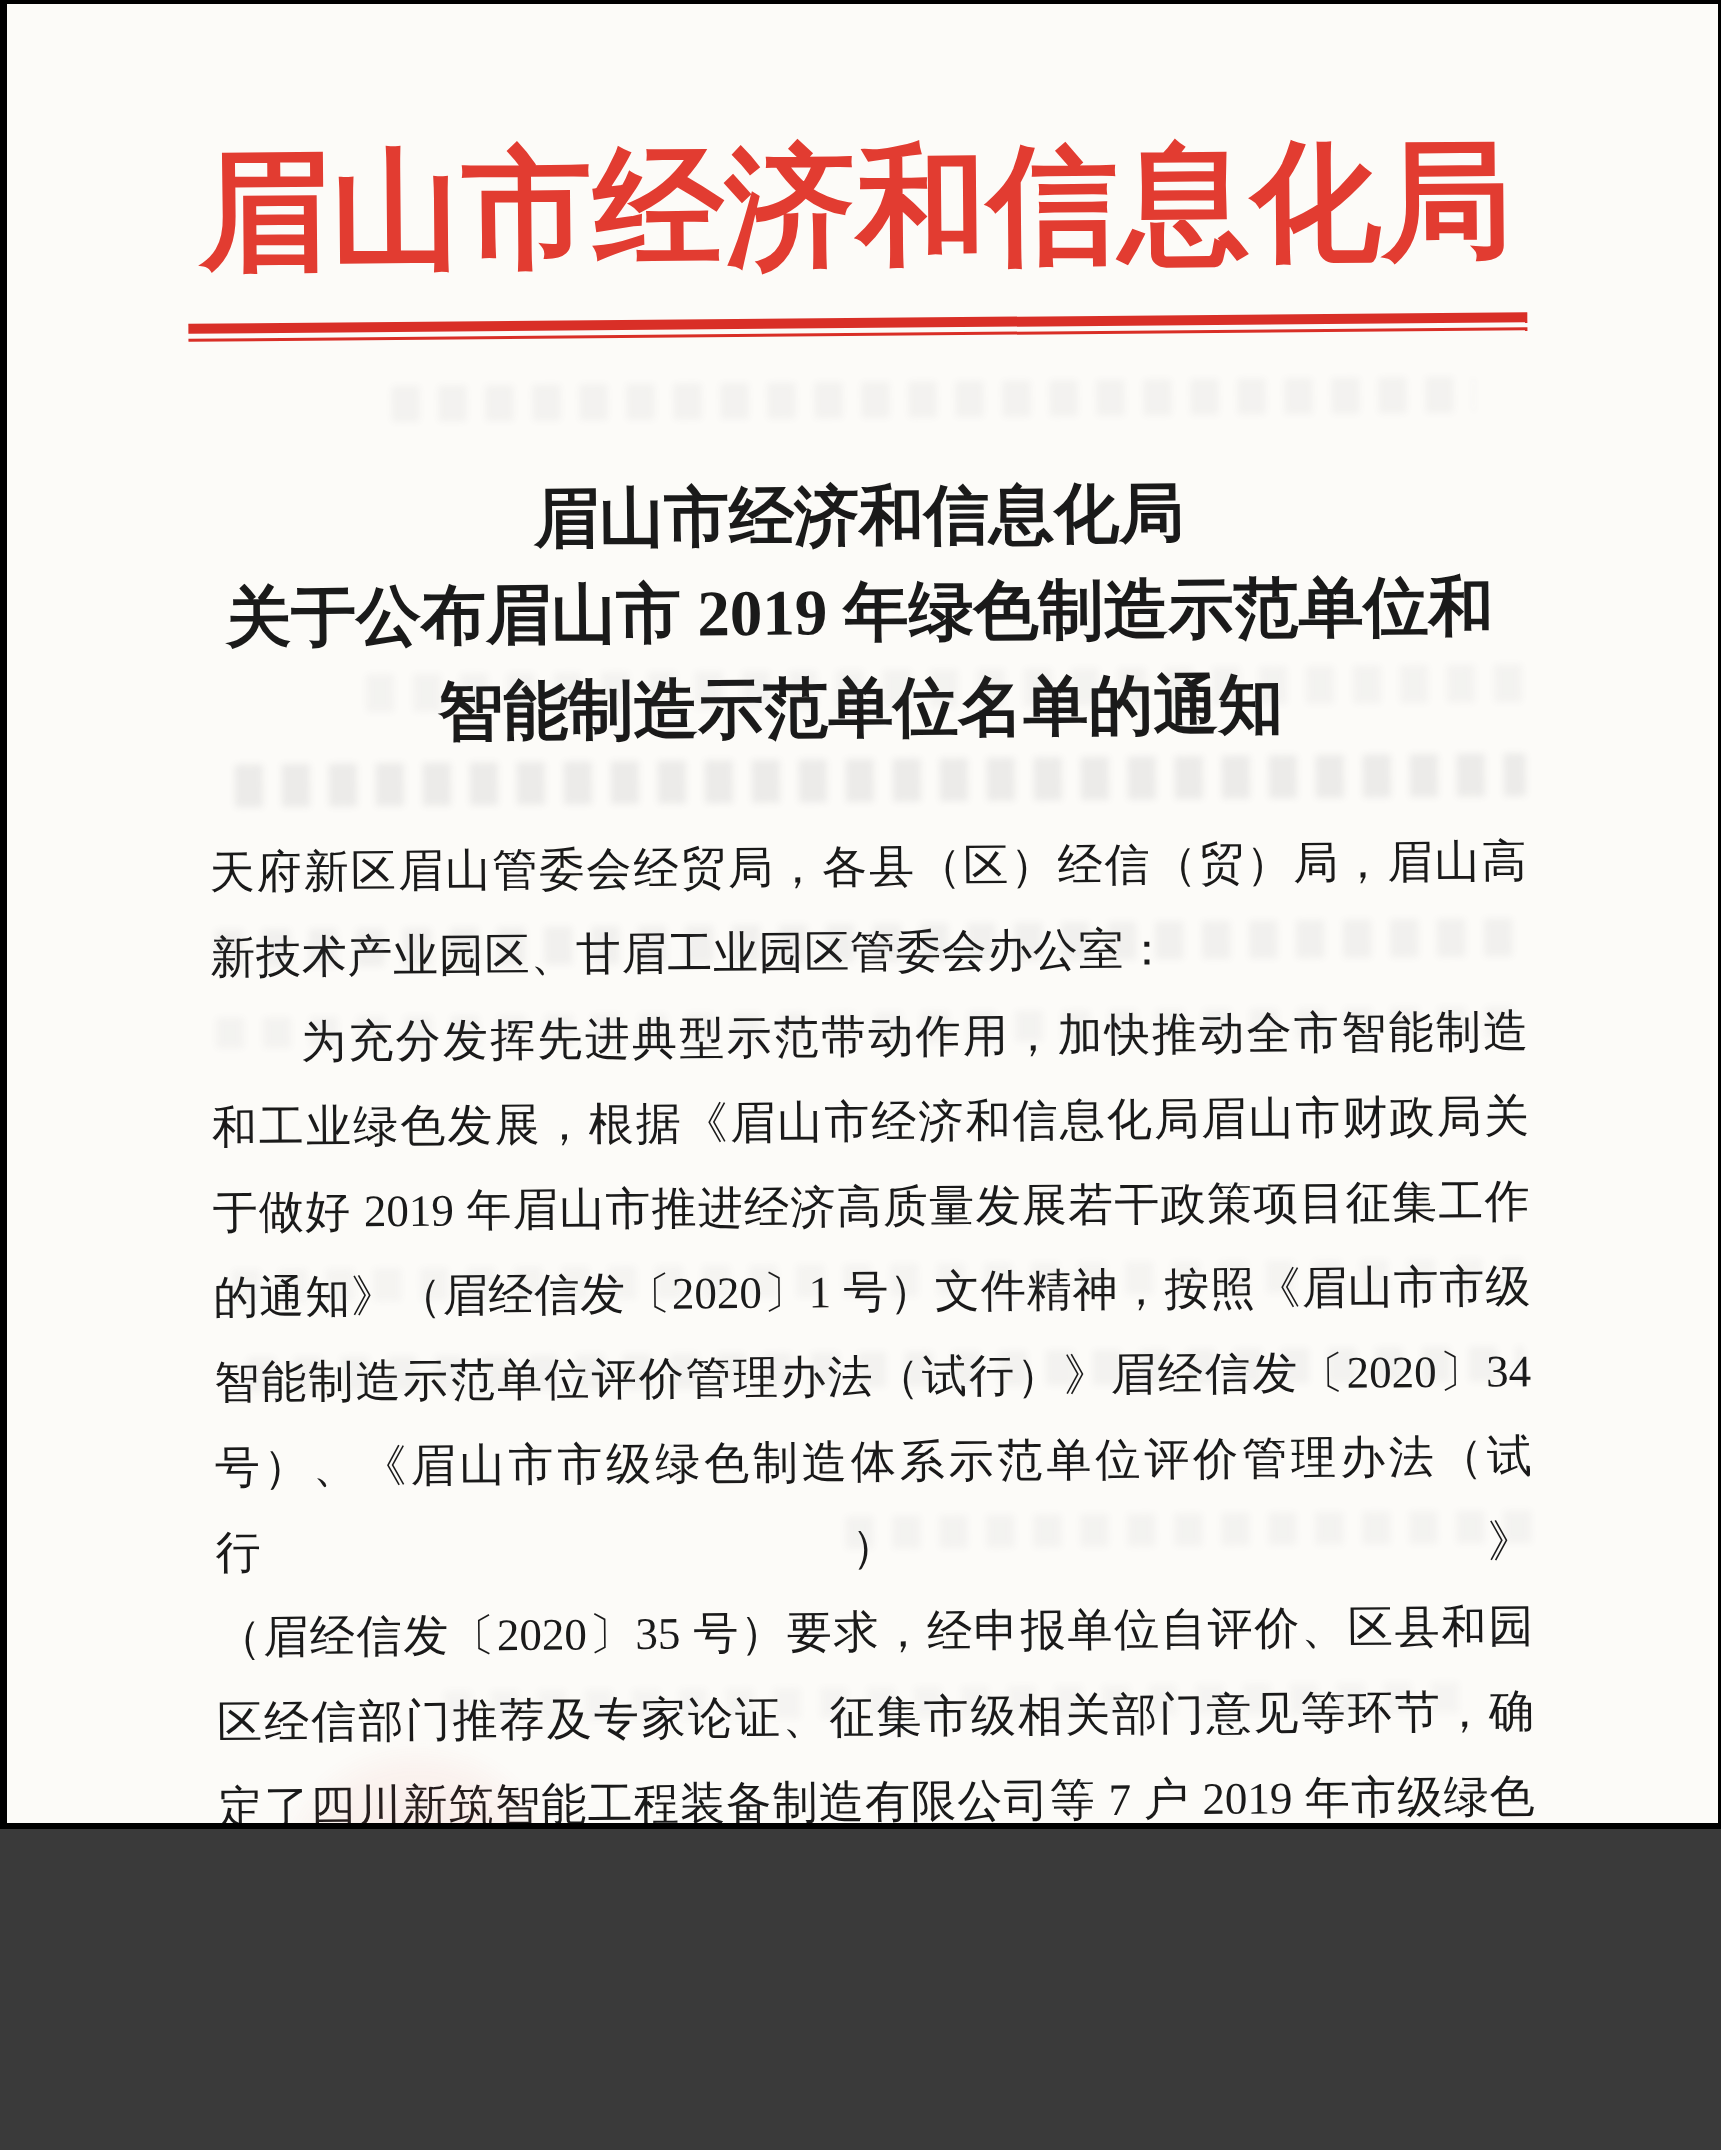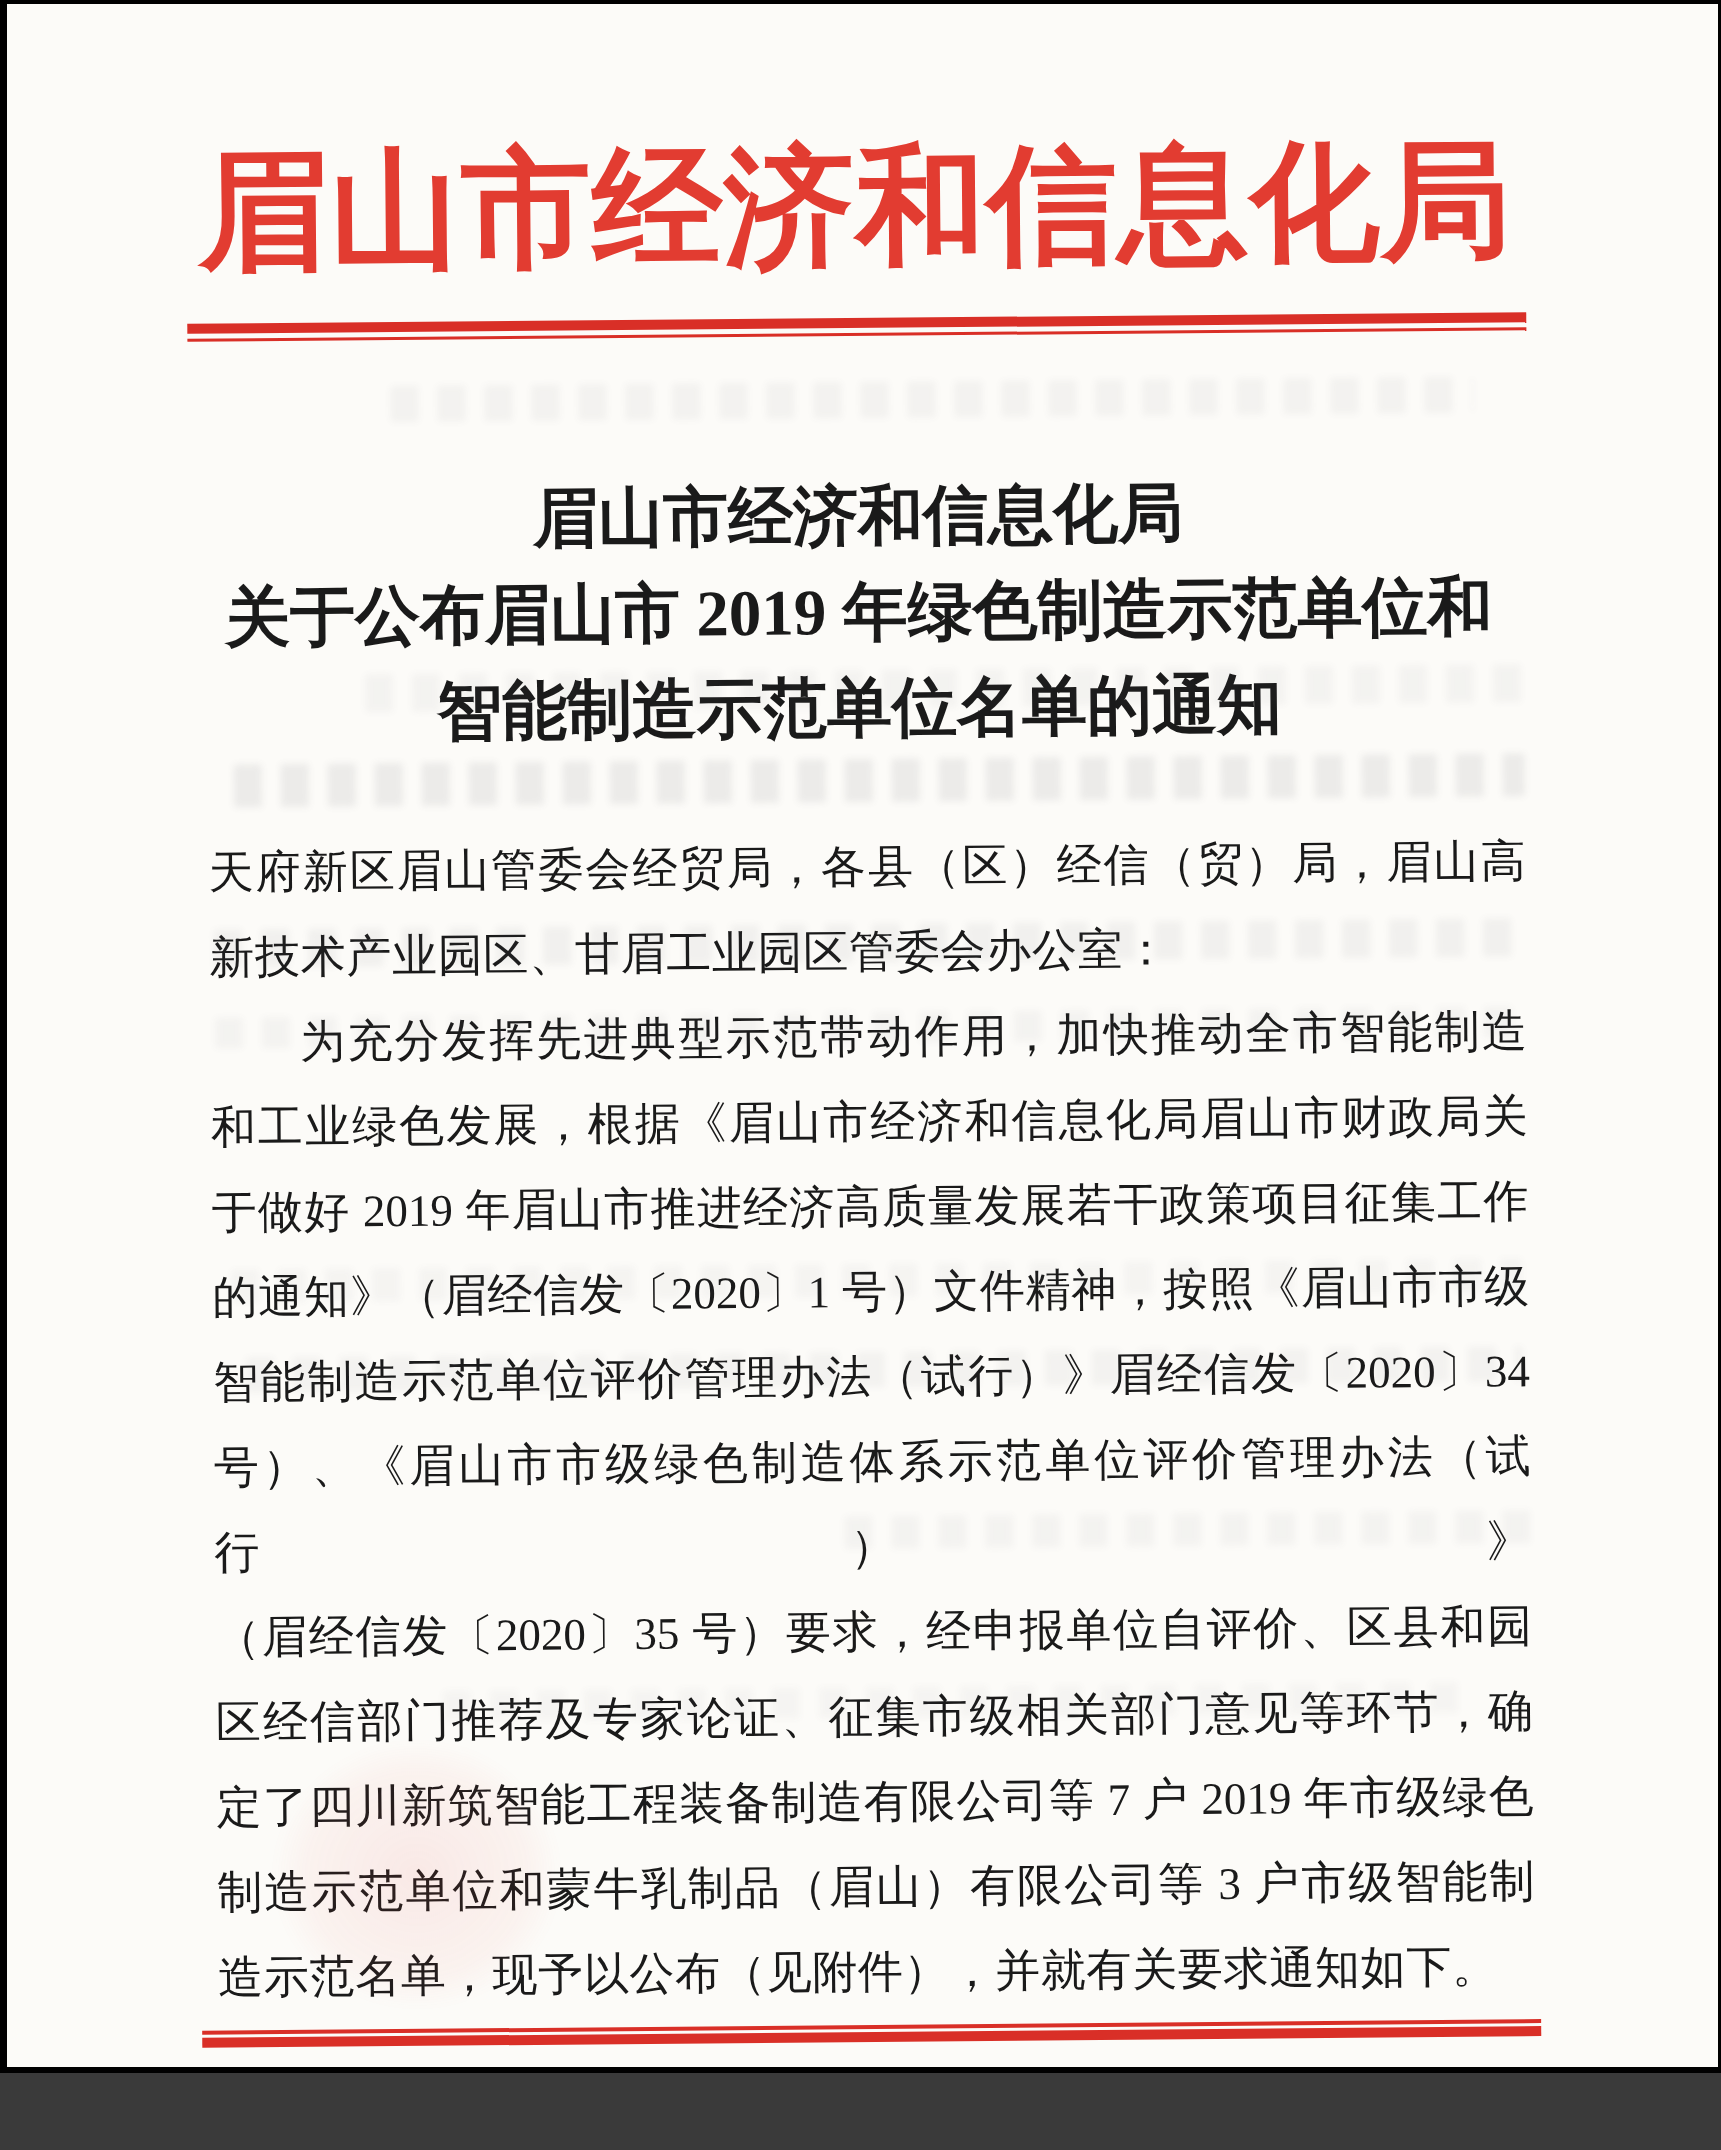--- a/index.html
+++ b/index.html
@@ -5,21 +5,21 @@
   html, body {
     margin: 0;
     padding: 0;
     background: #3a3a3a;
   }
   * { box-sizing: border-box; }
 
   .page {
     position: relative;
     width: 1721px;
-    height: 2073px;
+    height: 1829px;
     background: var(--paper, #fcfbf8);
     border-left: 7px solid var(--frame, #000);
     border-top: 4.9px solid var(--frame, #000);
     border-right: 3.5px solid var(--frame, #000);
     border-bottom: 6.2px solid var(--frame, #000);
     overflow: hidden;
     font-family: "Liberation Serif", "DejaVu Serif", serif;
   }
 
   

